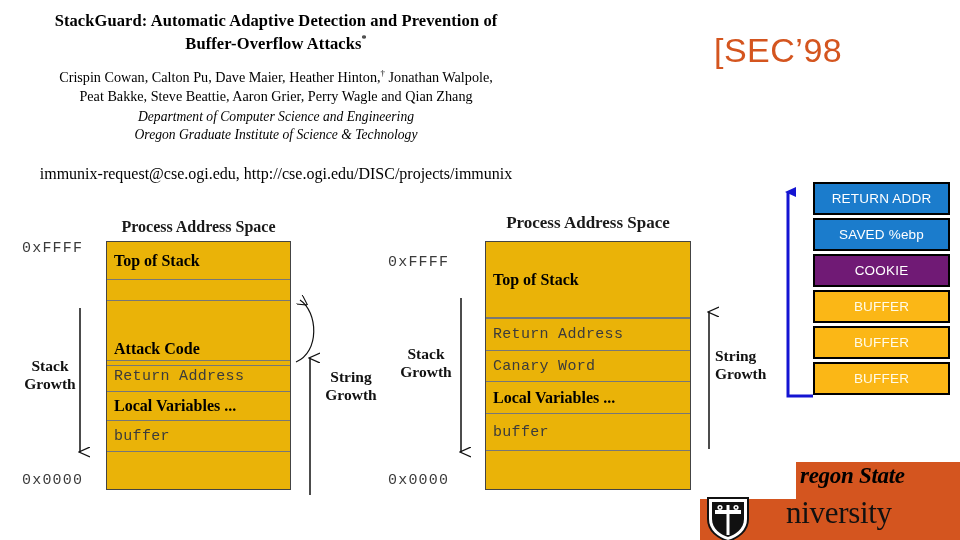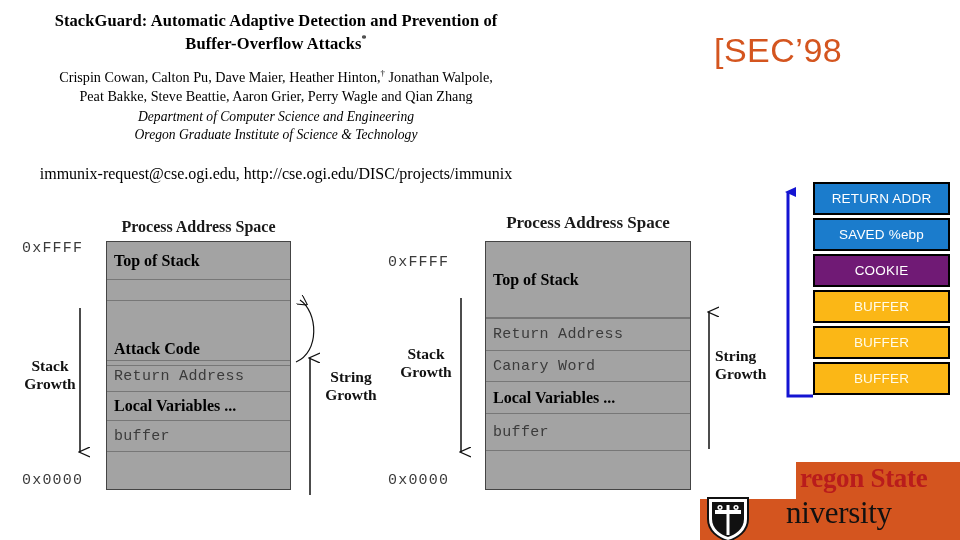--- a/index.html
+++ b/index.html
@@ -32,21 +32,21 @@
     position:absolute;left:714px;top:33px;
     font-family:"Liberation Sans", sans-serif;
     font-size:34px;color:#d4551f;letter-spacing:0.5px;line-height:1;
   }
 
   
   .pas-caption{
     position:absolute;font-family:"Liberation Serif",serif;
     font-weight:bold;color:#1a1a1a;white-space:nowrap;
   }
-  .membox{position:absolute;border:1px solid #444;box-sizing:border-box;background:#a3a3a3;}
+  .membox{position:absolute;border:1px solid #444;box-sizing:border-box;background:#eab308;}
   .memrow{position:absolute;left:0;right:0;box-sizing:border-box;
           border-bottom:1px solid #777;display:flex;align-items:center;}
   .memrow.last{border-bottom:none;}
   .memrow span{padding-left:7px;white-space:nowrap;}
   .serif-b{font-family:"Liberation Serif",serif;font-weight:bold;}
   .serif-n{font-family:"Liberation Serif",serif;}
   .mono{font-family:"Liberation Mono",monospace;color:#3b3b3b;letter-spacing:0.3px;}
   .addr{position:absolute;font-family:"Liberation Mono",monospace;
         font-size:15px;color:#3b3b3b;letter-spacing:1.2px;white-space:nowrap;}
   .growth-label{position:absolute;font-family:"Liberation Serif",serif;
@@ -65,21 +65,21 @@
     color:#ffffff;letter-spacing:0.2px;
   }
   .cblock:last-child{margin-bottom:0;}
 
   
   #osu-band{position:absolute;left:700px;top:499px;width:260px;height:41px;background:#d4551f;}
   #osu-block{position:absolute;left:796px;top:462px;width:164px;height:78px;background:#d4551f;}
   #osu-wordmark{position:absolute;left:744px;top:455px;width:216px;height:85px;}
   #osu-state{
     position:absolute;left:56px;top:8px;font-family:"Liberation Serif",serif;
-    font-weight:bold;font-size:27px;color:#b91c1c;white-space:nowrap;letter-spacing:-0.3px;
+    font-weight:bold;font-size:23px;color:#000000;white-space:nowrap;letter-spacing:-0.3px;font-style:italic;
   }
   #osu-univ{
     position:absolute;left:42px;top:40px;font-family:"Liberation Serif",serif;
     font-size:31px;color:#111111;white-space:nowrap;letter-spacing:-0.3px;
   }
   #osu-shield{position:absolute;left:-40px;top:40px;width:48px;height:48px;}
 </style>
 </head>
 <body>
 

